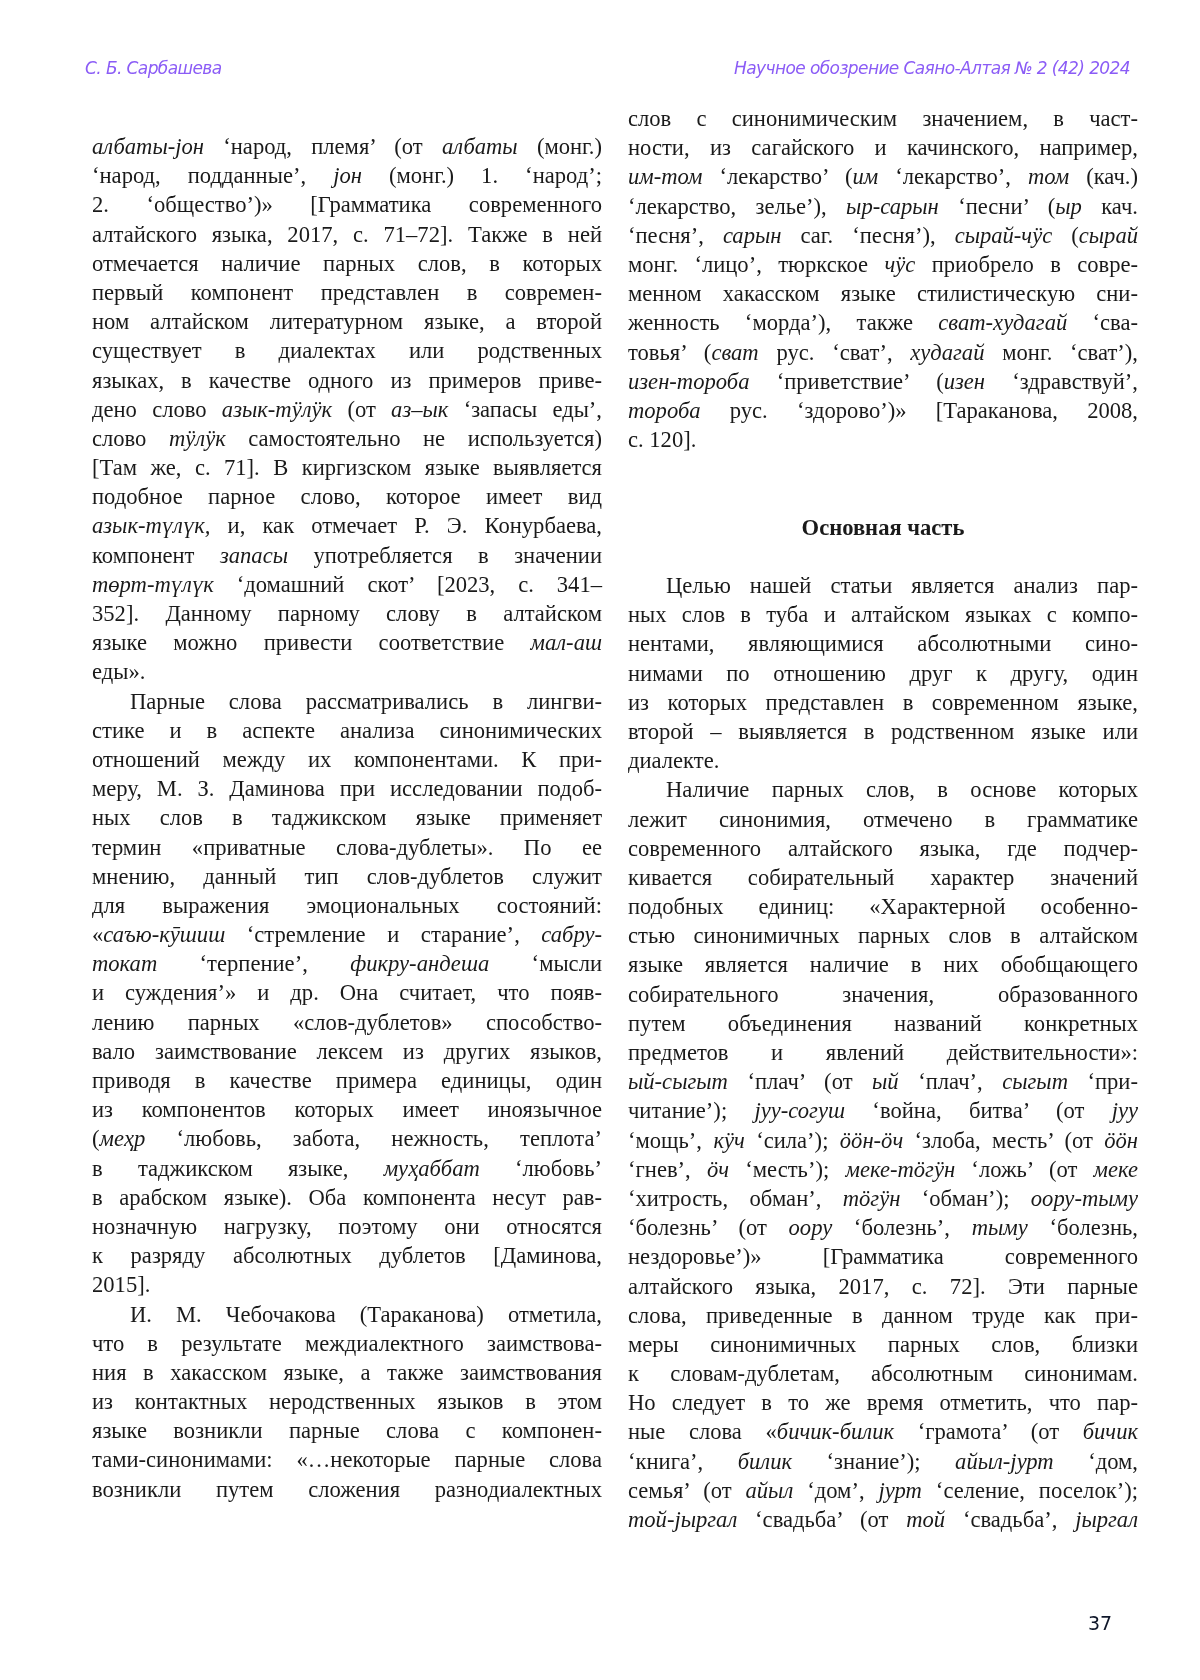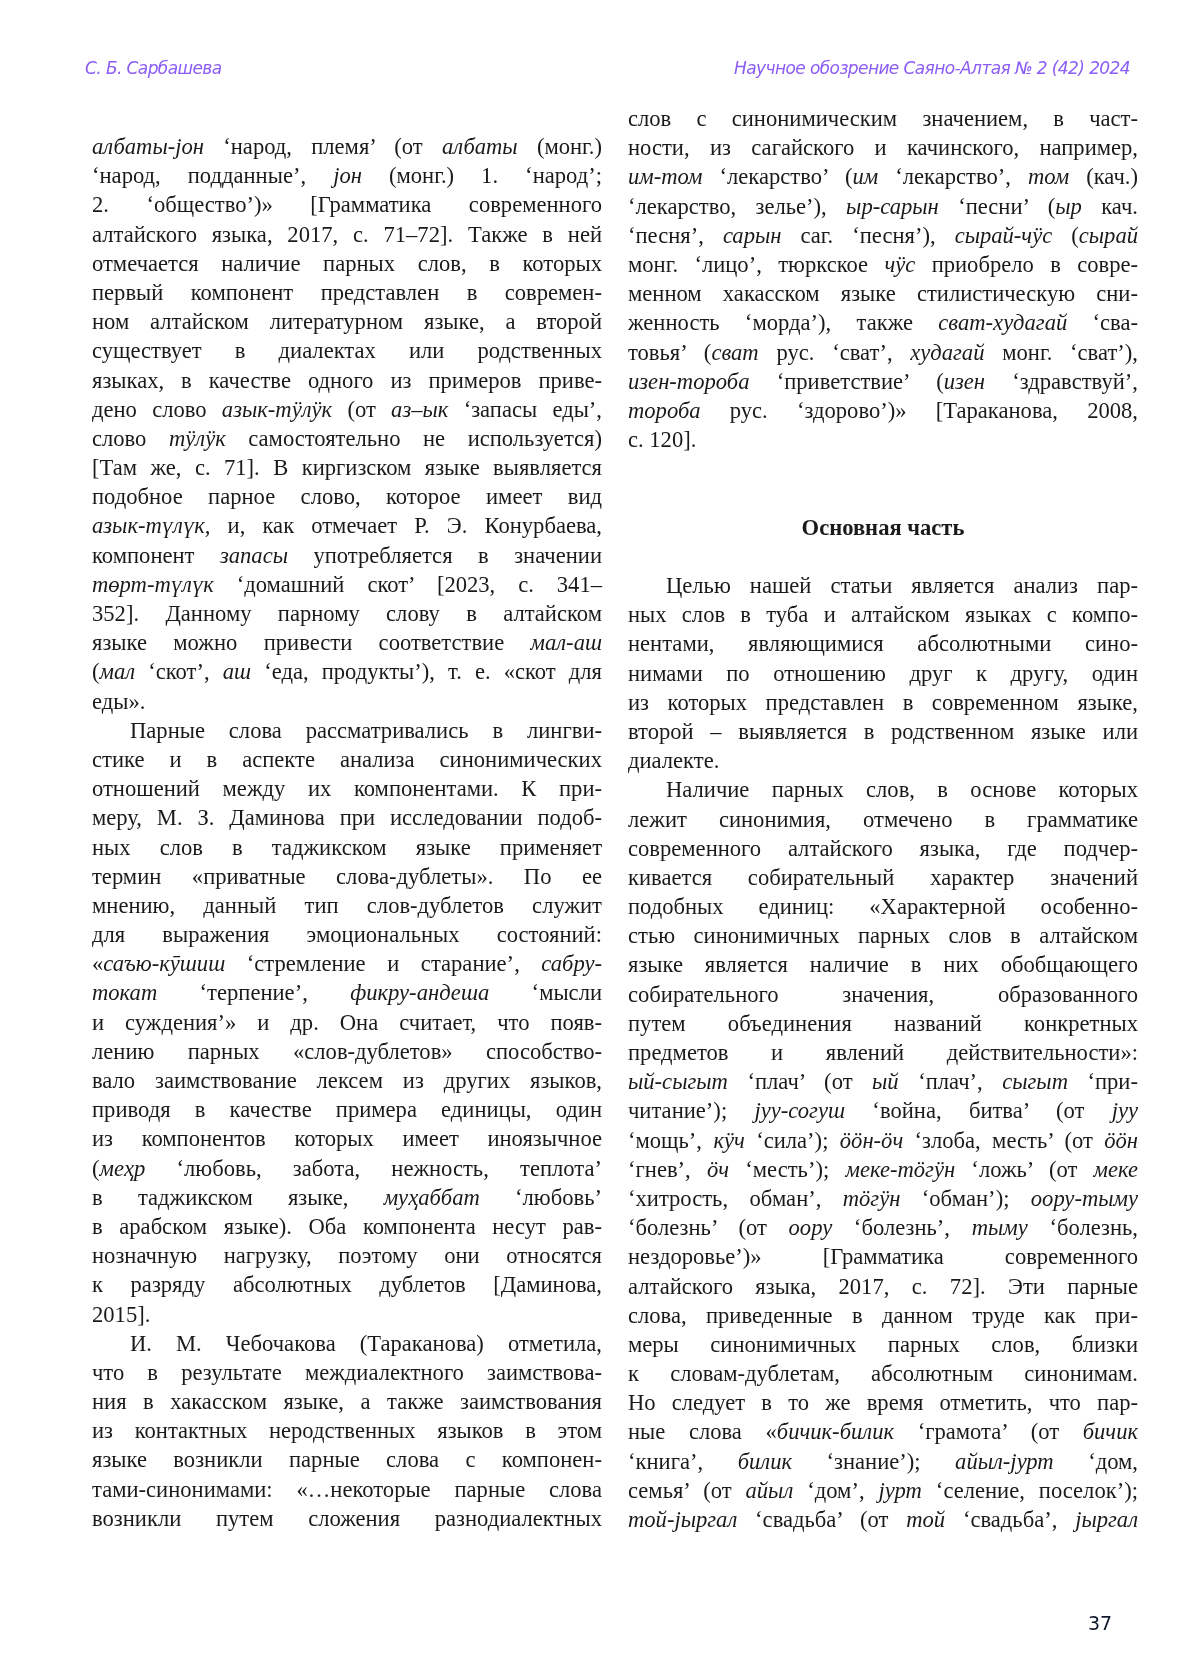--- a/index.html
+++ b/index.html
@@ -42,21 +42,20 @@
     <div class="line"><span>языках, в качестве одного из примеров приве-</span></div>
     <div class="line"><span>дено слово </span><span class="it">азык-тӱлӱк</span><span> (от </span><span class="it">аз–ык</span><span> ‘запасы еды’,</span></div>
     <div class="line"><span>слово </span><span class="it">тӱлӱк</span><span> самостоятельно не используется)</span></div>
     <div class="line"><span>[Там же, с. 71]. В киргизском языке выявляется</span></div>
     <div class="line"><span>подобное парное слово, которое имеет вид</span></div>
     <div class="line"><span class="it">азык-түлүк,</span><span> и, как отмечает Р. Э. Конурбаева,</span></div>
     <div class="line"><span>компонент </span><span class="it">запасы</span><span> употребляется в значении</span></div>
     <div class="line"><span class="it">төрт-түлүк</span><span> ‘домашний скот’ [2023, с. 341–</span></div>
     <div class="line"><span>352]. Данному парному слову в алтайском</span></div>
     <div class="line"><span>языке можно привести соответствие </span><span class="it">мал-аш</span></div>
-    <div class="line"><span>(</span><span class="it">мал</span><span> ‘скот’, </span><span class="it">аш</span><span> ‘еда, продукты’), т. е. «скот для</span></div>
     <div class="line last"><span>еды».</span></div>
     <div class="line indent"><span>Парные слова рассматривались в лингви-</span></div>
     <div class="line"><span>стике и в аспекте анализа синонимических</span></div>
     <div class="line"><span>отношений между их компонентами. К при-</span></div>
     <div class="line"><span>меру, М. З. Даминова при исследовании подоб-</span></div>
     <div class="line"><span>ных слов в таджикском языке применяет</span></div>
     <div class="line"><span>термин «приватные слова-дублеты». По ее</span></div>
     <div class="line"><span>мнению, данный тип слов-дублетов служит</span></div>
     <div class="line"><span>для выражения эмоциональных состояний:</span></div>
     <div class="line"><span>«</span><span class="it">саъю-кӯшиш</span><span> ‘стремление и старание’, </span><span class="it">сабру-</span></div>

